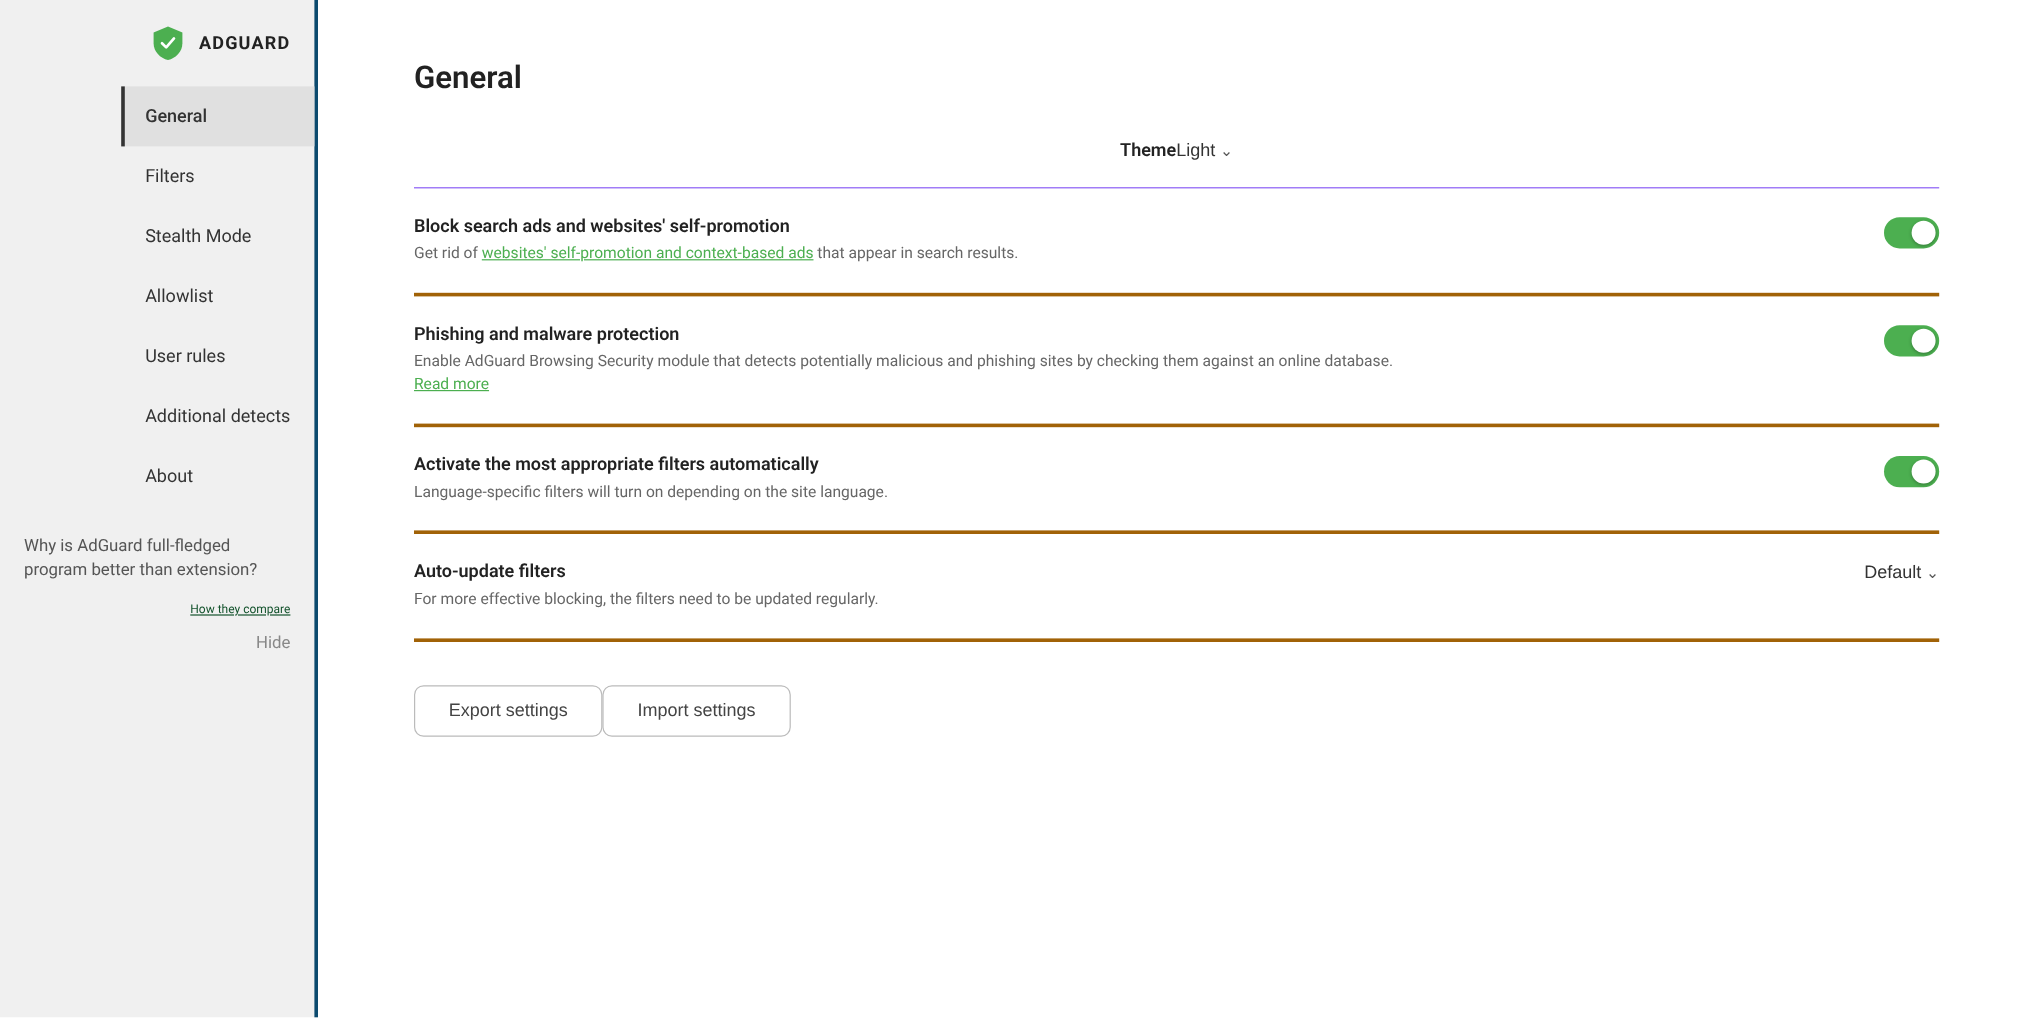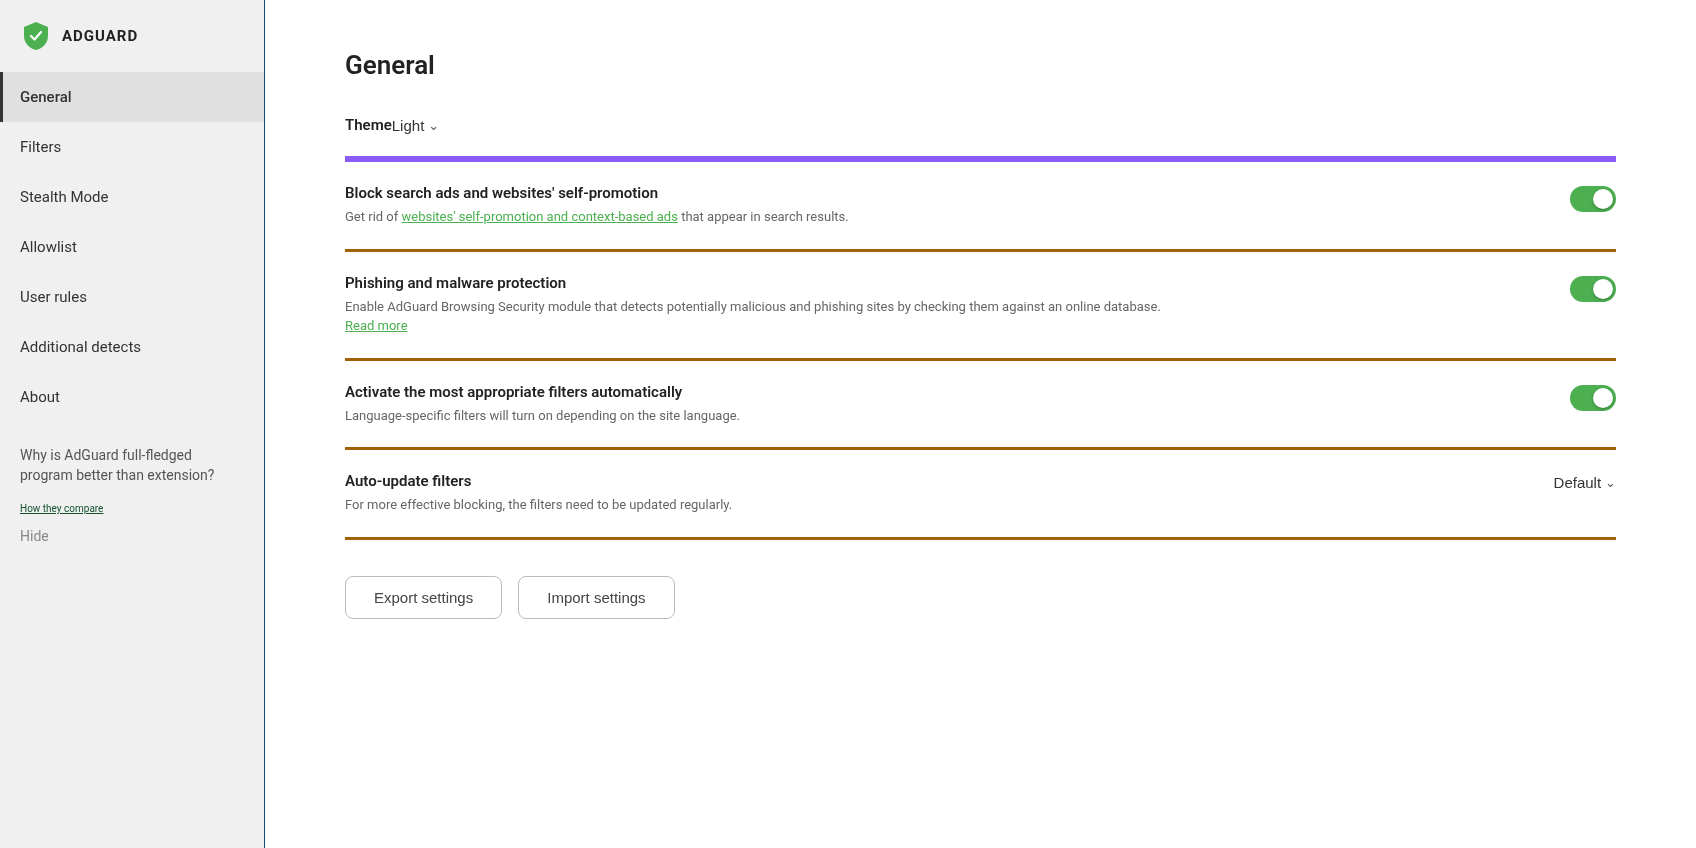--- a/index.html
+++ b/index.html
@@ -6,21 +6,22 @@
     body { font-family: -apple-system, BlinkMacSystemFont, 'Segoe UI', Roboto, sans-serif; display: flex; height: 100vh; background: #fff; color: #333; }
 
     
     #sidebar {
       width: 265px;
       min-width: 265px;
       background: #f0f0f0;
       display: flex;
       flex-direction: column;
       padding-top: 0;
-      border-right: 1px solid #0c4a6e;
+      border-right: 3px solid #0c4a6e;
+      align-items: flex-end;
     }
     #logo-area {
       display: flex;
       align-items: center;
       padding: 20px 20px 20px 20px;
       gap: 10px;
     }
     #logo-text {
       font-weight: 700;
       font-size: 15px;
@@ -133,34 +134,33 @@
       background: none;
       border: none;
       padding: 0;
     }
     .chevron { font-size: 13px; color: #555; }
 
     
     .theme-row {
       display: flex;
       align-items: center;
-      justify-content: flex-start;
+      justify-content: center;
       padding: 0 0 22px 0;
-      border-bottom: 6px solid #8b5cf6;
+      border-bottom: 1px solid #8b5cf6;
     }
     .theme-label {
       font-size: 15px;
       font-weight: 600;
       color: #222;
     }
 
     
     .buttons-row {
       display: flex;
-      gap: 16px;
       margin-top: 36px;
     }
     .btn-outline {
       padding: 12px 28px;
       border: 1.5px solid #bbb;
       border-radius: 8px;
       background: #fff;
       font-size: 15px;
       color: #444;
       cursor: pointer;

